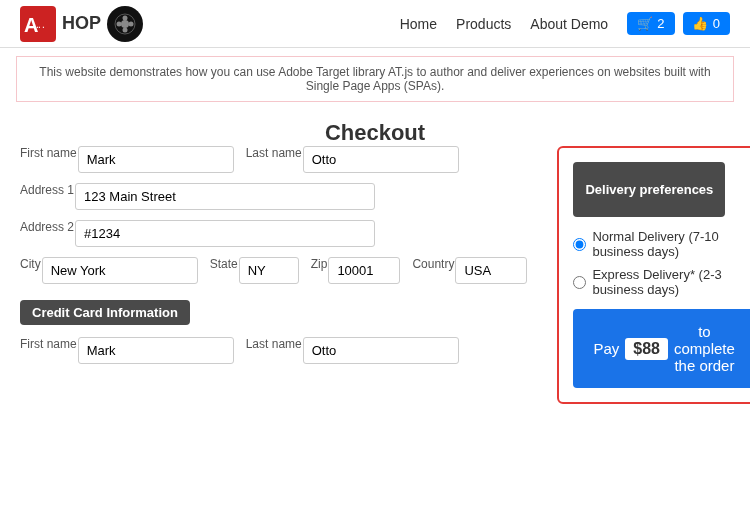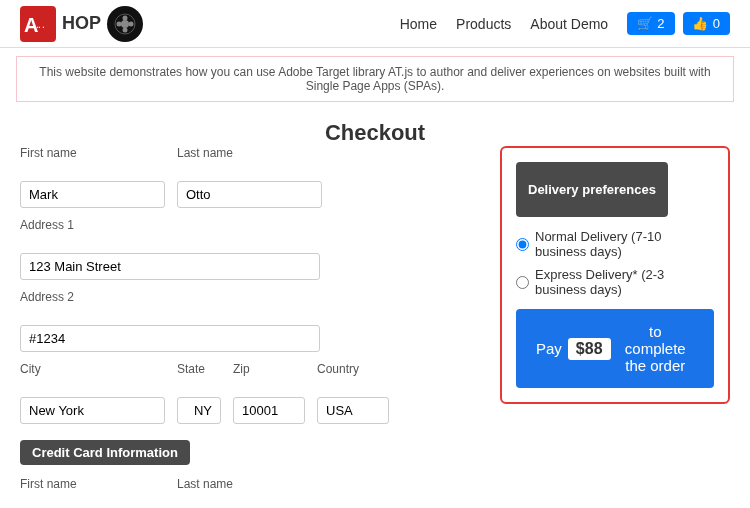--- a/index.html
+++ b/index.html
@@ -25,27 +25,27 @@
     
     .checkout-layout { display: flex; gap: 30px; }
     .left-column { flex: 1; }
     .right-column { width: 230px; }
 
     
     .section-header { background: #4a4a4a; color: white; padding: 5px 12px; border-radius: 4px; font-size: 13px; font-weight: bold; display: inline-block; margin-bottom: 12px; }
 
     
     .form-row { display: flex; gap: 12px; margin-bottom: 10px; }
-    .form-group { display: flex; flex-direction: column; gap: 21px; }
+    .form-group { display: flex; flex-direction: row; gap: 1px; }
     .form-group label { font-size: 12px; color: #555; }
     .form-group input { border: 1px solid #ccc; border-radius: 3px; padding: 5px 8px; font-size: 13px; }
     .form-group input.full { width: 300px; }
-    .form-group input.half { width: 145px; }
+    .form-group input.half { width: 156px; }
     .form-group input.small { width: 72px; }
-    .form-group input.tiny { width: 44px; text-align: right; }
+    .form-group input.tiny { width: 60px; }
 
     .address-row input { width: 320px; }
 
     
     .delivery-box { border: 2px solid #e53935; border-radius: 6px; padding: 14px; }
     .delivery-title { background: #4a4a4a; color: white; padding: 20px 12px; border-radius: 4px; font-size: 13px; font-weight: bold; display: inline-block; margin-bottom: 12px; }
     .delivery-option { display: flex; align-items: center; gap: 6px; margin-bottom: 8px; font-size: 13px; }
     .delivery-option input[type=radio] { accent-color: #007bff; }
 
     

